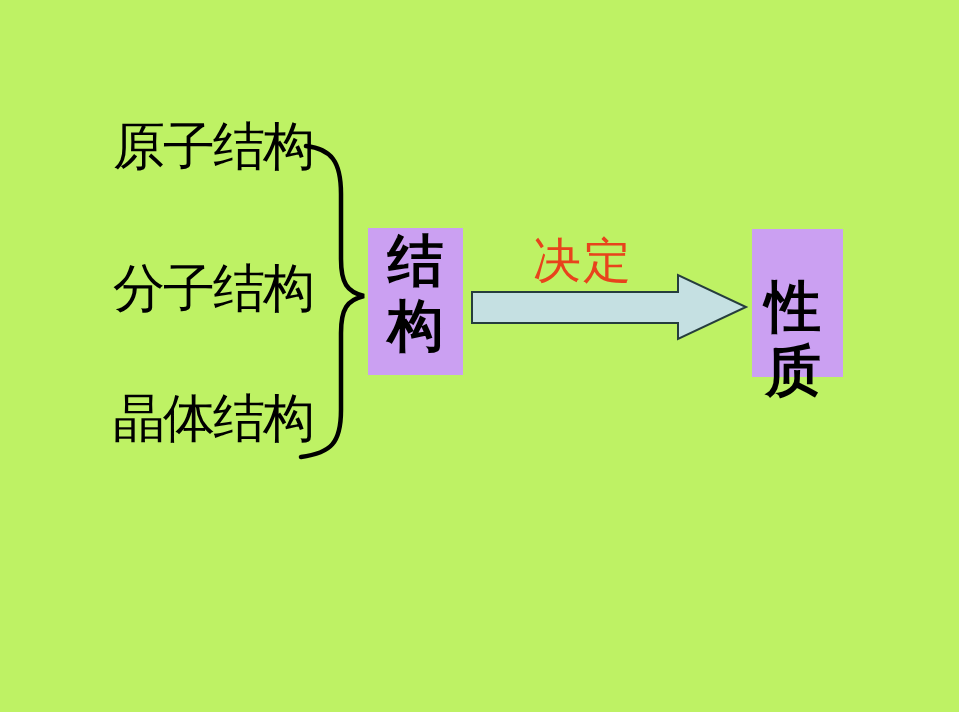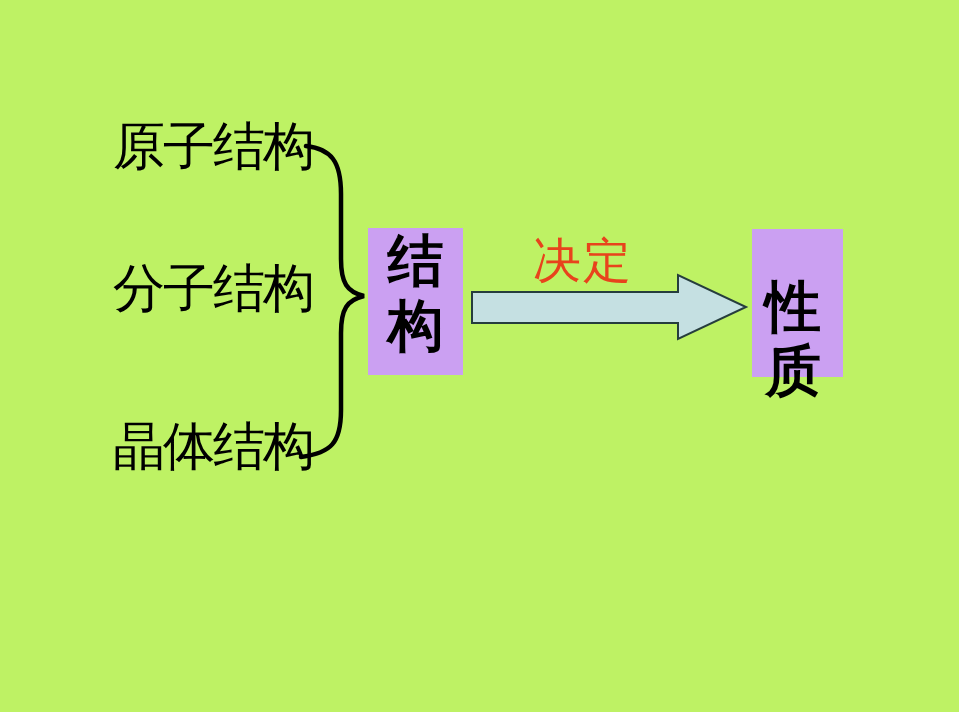--- a/index.html
+++ b/index.html
@@ -26,21 +26,21 @@
     position: absolute;
     left: 113px;
     font-size: 52px;
     line-height: 1.05;
     color: #000000;
     letter-spacing: -2px;
     white-space: nowrap;
   }
   .src-1 { top: 120px; }
   .src-2 { top: 266px; font-family: Liberation Mono, monospace; }
-  .src-3 { top: 420px; }
+  .src-3 { top: 392px; }
   .box-text-wrap {
     position: absolute;
     display: flex;
     align-items: center;
     justify-content: center;
   }
   .box-text-wrap.structure { left: 368px; top: 228px; width: 95px; height: 131px; }
   .box-text-wrap.property  { left: 752px; top: 229px; width: 82px; height: 148px; margin-top: 36px; }
   .box-text {
     width: 1em;

